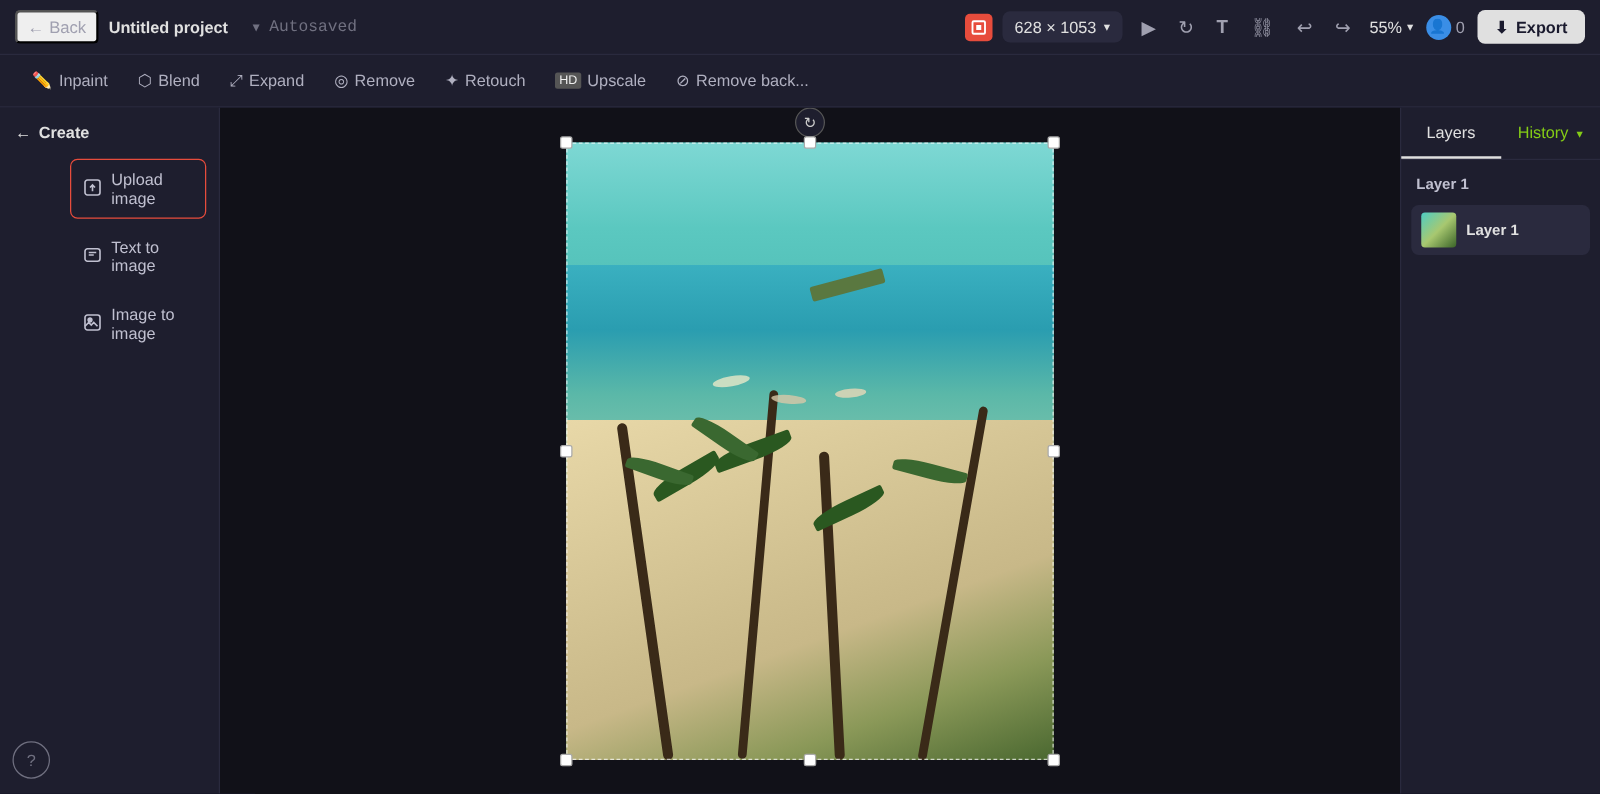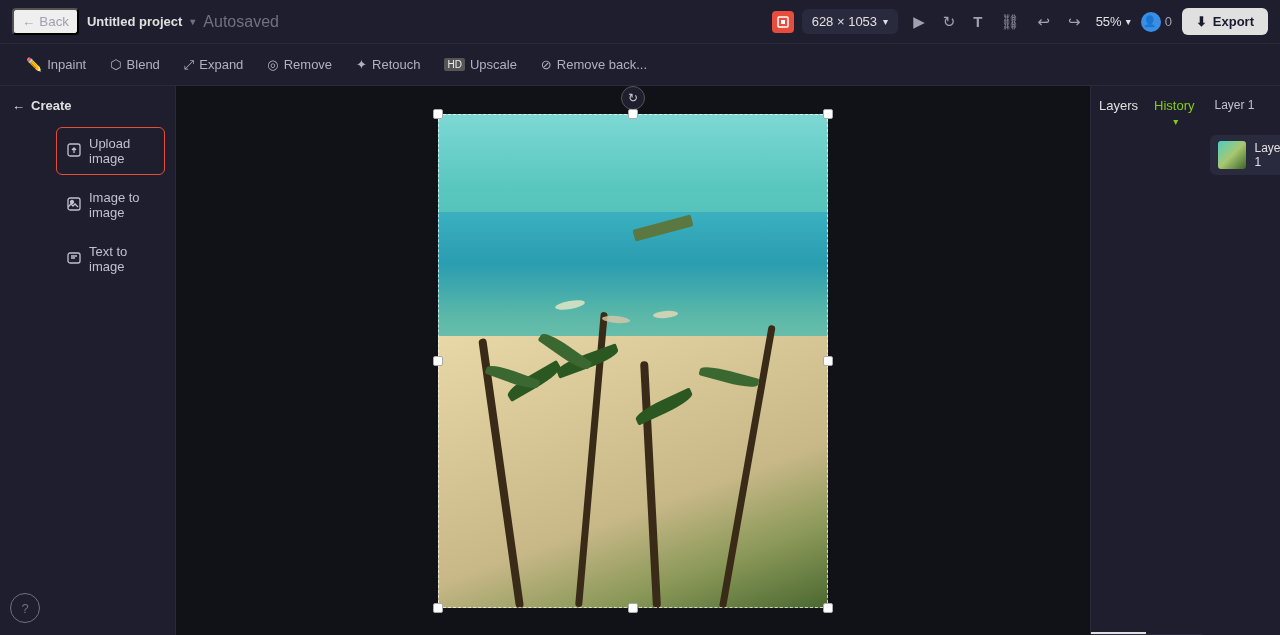--- a/index.html
+++ b/index.html
@@ -2,22 +2,22 @@
 <html><head>
   <meta charset="utf-8">
   <style>
     * { margin: 0; padding: 0; box-sizing: border-box; }
     body { background: #1a1a2e; color: #e0e0e0; font-family: -apple-system, BlinkMacSystemFont, 'Segoe UI', sans-serif; font-size: 13px; width: 1280px; height: 635px; overflow: hidden; display: flex; flex-direction: column; }
 
     
     .topbar { height: 44px; background: #1e1e2e; display: flex; align-items: center; padding: 0 12px; gap: 8px; border-bottom: 1px solid #2a2a3e; flex-shrink: 0; }
     .topbar-left { display: flex; align-items: center; gap: 8px; flex: 1; }
     .back-btn { display: flex; align-items: center; gap: 4px; color: #a0a0b0; cursor: pointer; padding: 4px 8px; border-radius: 4px; }
-    .project-name { display: flex; align-items: center; gap: 8px; font-weight: 600; color: #e0e0e0; cursor: pointer; }
-    .autosaved { color: #707080; font-size: 16px; }
+    .project-name { display: flex; align-items: center; gap: 20px; font-weight: 600; color: #e0e0e0; cursor: pointer; }
+    .autosaved { color: #707080; font-size: 13px; font-family: Liberation Mono, monospace; }
     .topbar-center { display: flex; align-items: center; gap: 8px; }
     .canvas-size-btn { display: flex; align-items: center; gap: 6px; background: #2a2a3e; border: none; color: #e0e0e0; padding: 5px 10px; border-radius: 6px; cursor: pointer; font-size: 13px; }
     .canvas-icon { width: 22px; height: 22px; background: #e74c3c; border-radius: 4px; display: flex; align-items: center; justify-content: center; }
     .toolbar-icons { display: flex; align-items: center; gap: 4px; }
     .toolbar-icon-btn { background: none; border: none; color: #a0a0b0; cursor: pointer; padding: 5px 7px; border-radius: 4px; font-size: 15px; display: flex; align-items: center; }
     .topbar-right { display: flex; align-items: center; gap: 10px; }
     .zoom-btn { display: flex; align-items: center; gap: 4px; background: none; border: none; color: #e0e0e0; cursor: pointer; font-size: 13px; }
     .colab-btn { display: flex; align-items: center; gap: 4px; color: #a0a0b0; font-size: 13px; cursor: pointer; }
     .export-btn { background: #e0e0e0; color: #1a1a2e; border: none; padding: 6px 14px; border-radius: 6px; cursor: pointer; font-weight: 600; font-size: 13px; display: flex; align-items: center; gap: 6px; }
 
@@ -59,26 +59,26 @@
     .handle.tc { top: -5px; left: calc(50% - 5px); }
     .handle.tr { top: -5px; right: -5px; }
     .handle.ml { top: calc(50% - 5px); left: -5px; }
     .handle.mr { top: calc(50% - 5px); right: -5px; }
     .handle.bl { bottom: -5px; left: -5px; }
     .handle.bc { bottom: -5px; left: calc(50% - 5px); }
     .handle.br { bottom: -5px; right: -5px; }
     .rotate-handle { position: absolute; top: -28px; left: calc(50% - 12px); width: 24px; height: 24px; background: #1e1e2e; border: 1.5px solid #555; border-radius: 50%; display: flex; align-items: center; justify-content: center; color: #ccc; font-size: 12px; cursor: pointer; }
 
     
-    .right-panel { width: 190px; background: #1e1e2e; border-left: 1px solid #2a2a3e; display: flex; flex-direction: row; flex-shrink: 0; }
+    .right-panel { width: 160px; background: #1e1e2e; border-left: 1px solid #2a2a3e; display: flex; flex-direction: column; flex-shrink: 0; }
     .right-panel-tabs { display: flex; border-bottom: 1px solid #2a2a3e; }
     .rpanel-tab { flex: 1; padding: 12px 8px; text-align: center; cursor: pointer; font-size: 13px; color: #84cc16; border-bottom: 2px solid transparent; }
     .rpanel-tab.active { color: #e0e0e0; border-bottom-color: #e0e0e0; }
     .rpanel-tab .chevron { font-size: 10px; margin-left: 3px; }
-    .layers-content { padding: 10px 8px; flex: 1; display: flex; flex-direction: column; gap: 21px; }
+    .layers-content { padding: 10px 8px; flex: 1; display: flex; flex-direction: column; gap: 8px; font-weight: bold; }
     .layer-label { color: #c0c0d0; font-size: 12px; padding: 2px 4px; }
     .no-images-area { display: flex; flex-direction: column; align-items: center; justify-content: center; padding: 20px 10px; gap: 8px; }
     .no-images-icon { font-size: 28px; color: #606070; }
     .no-images-text { color: #606070; font-size: 11px; text-align: center; }
     .layer-item { display: flex; align-items: center; gap: 8px; padding: 6px 8px; background: #2a2a3e; border-radius: 6px; cursor: pointer; }
     .layer-thumb { width: 28px; height: 28px; border-radius: 3px; background: linear-gradient(135deg, #4ecdc4, #a8c870); flex-shrink: 0; }
     .layer-name { font-size: 12px; color: #e0e0e0; }
   </style>
 </head>
 <body>
@@ -178,36 +178,36 @@
             <rect x="1" y="1" width="12" height="12" rx="2"></rect>
             <path d="M7 10V5M5 7l2-2 2 2"></path>
           </svg>
       </span>
       <span>Upload image</span>
     </div>
 
     <div class="sidebar-item">
       <span class="sidebar-icon">
         <svg width="14" height="14" viewBox="0 0 14 14" fill="none" stroke="currentColor" stroke-width="1.3">
+            <rect x="1" y="2" width="12" height="10" rx="2"></rect>
+            <path d="M4 5h6M4 7h4"></path>
+          </svg>
+      </span>
+      <span>Text to image</span>
+    </div>
+
+    <div class="sidebar-item">
+      <span class="sidebar-icon">
+        <svg width="14" height="14" viewBox="0 0 14 14" fill="none" stroke="currentColor" stroke-width="1.3">
             <rect x="1" y="1" width="12" height="12" rx="2"></rect>
             <circle cx="5" cy="5" r="1.5" fill="currentColor"></circle>
             <path d="M1 10l3-3 2 2 2-2 3 3"></path>
           </svg>
       </span>
       <span>Image to image</span>
-    </div>
-
-    <div class="sidebar-item">
-      <span class="sidebar-icon">
-        <svg width="14" height="14" viewBox="0 0 14 14" fill="none" stroke="currentColor" stroke-width="1.3">
-            <rect x="1" y="2" width="12" height="10" rx="2"></rect>
-            <path d="M4 5h6M4 7h4"></path>
-          </svg>
-      </span>
-      <span>Text to image</span>
     </div>
 
     <div class="sidebar-bottom">
       <button class="help-btn">?</button>
     </div>
   </div>
 
   <div class="canvas-area">
     <div class="canvas-wrap">
 

